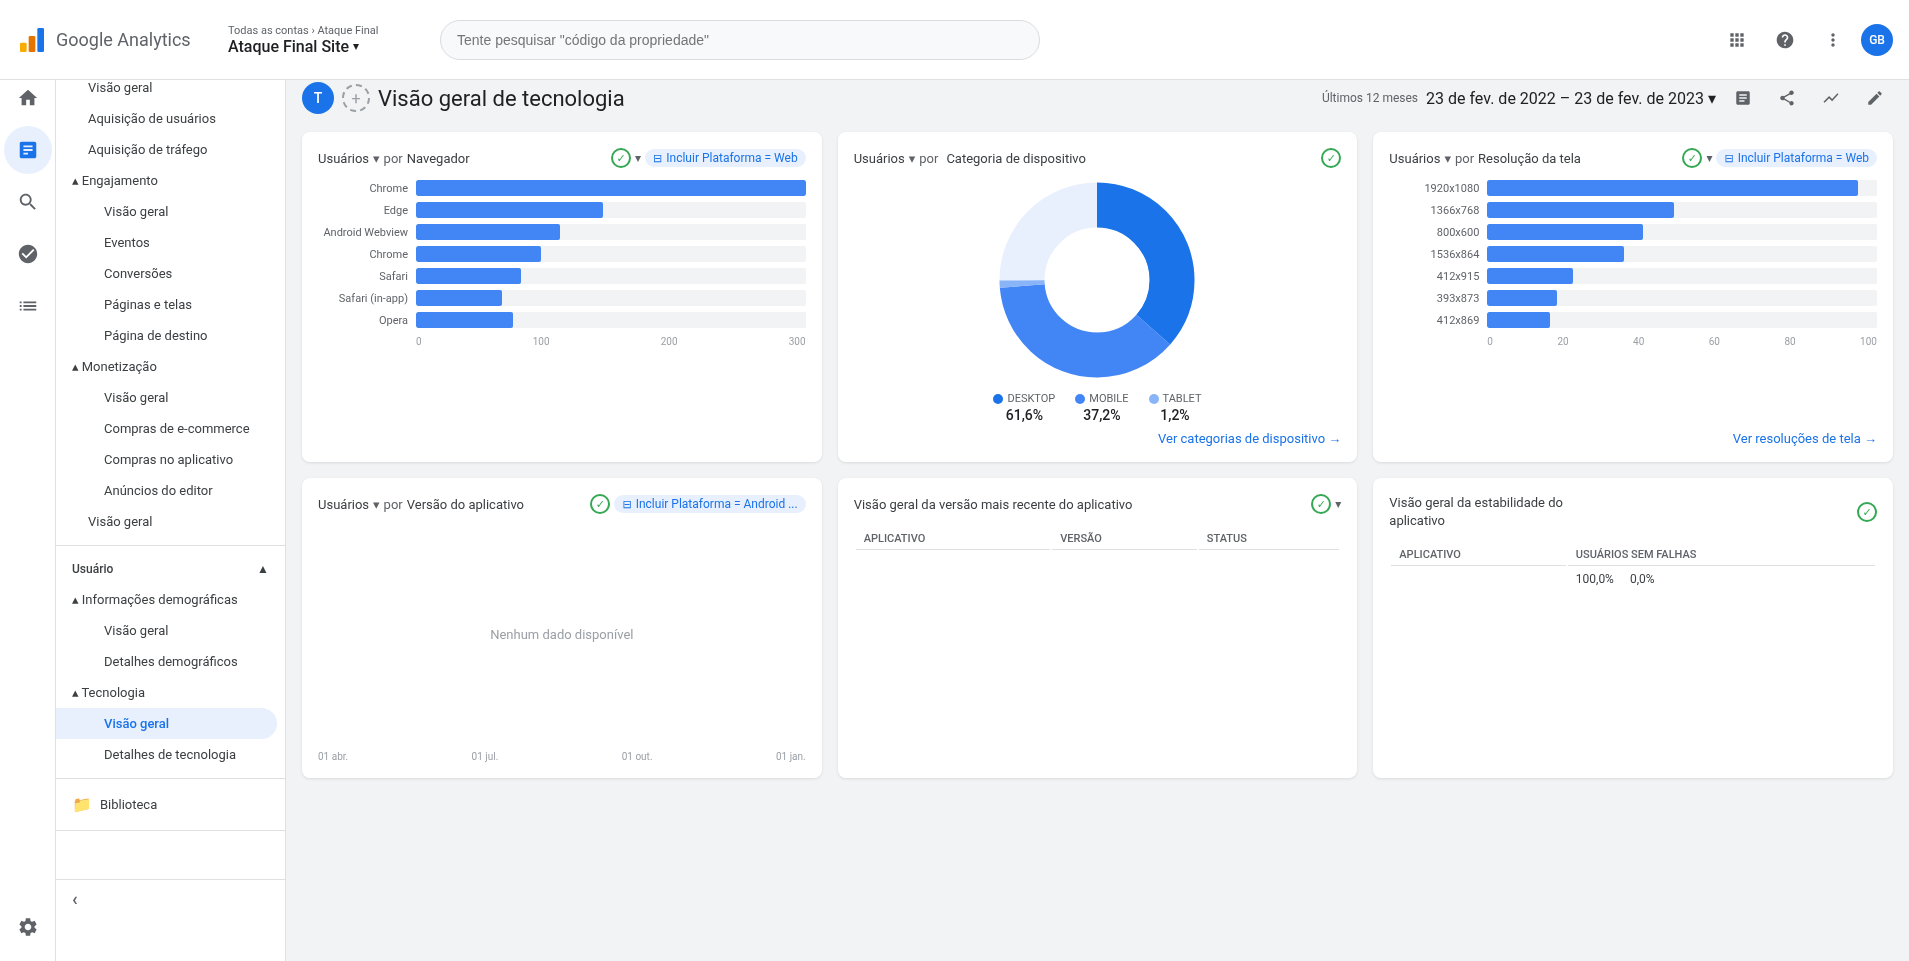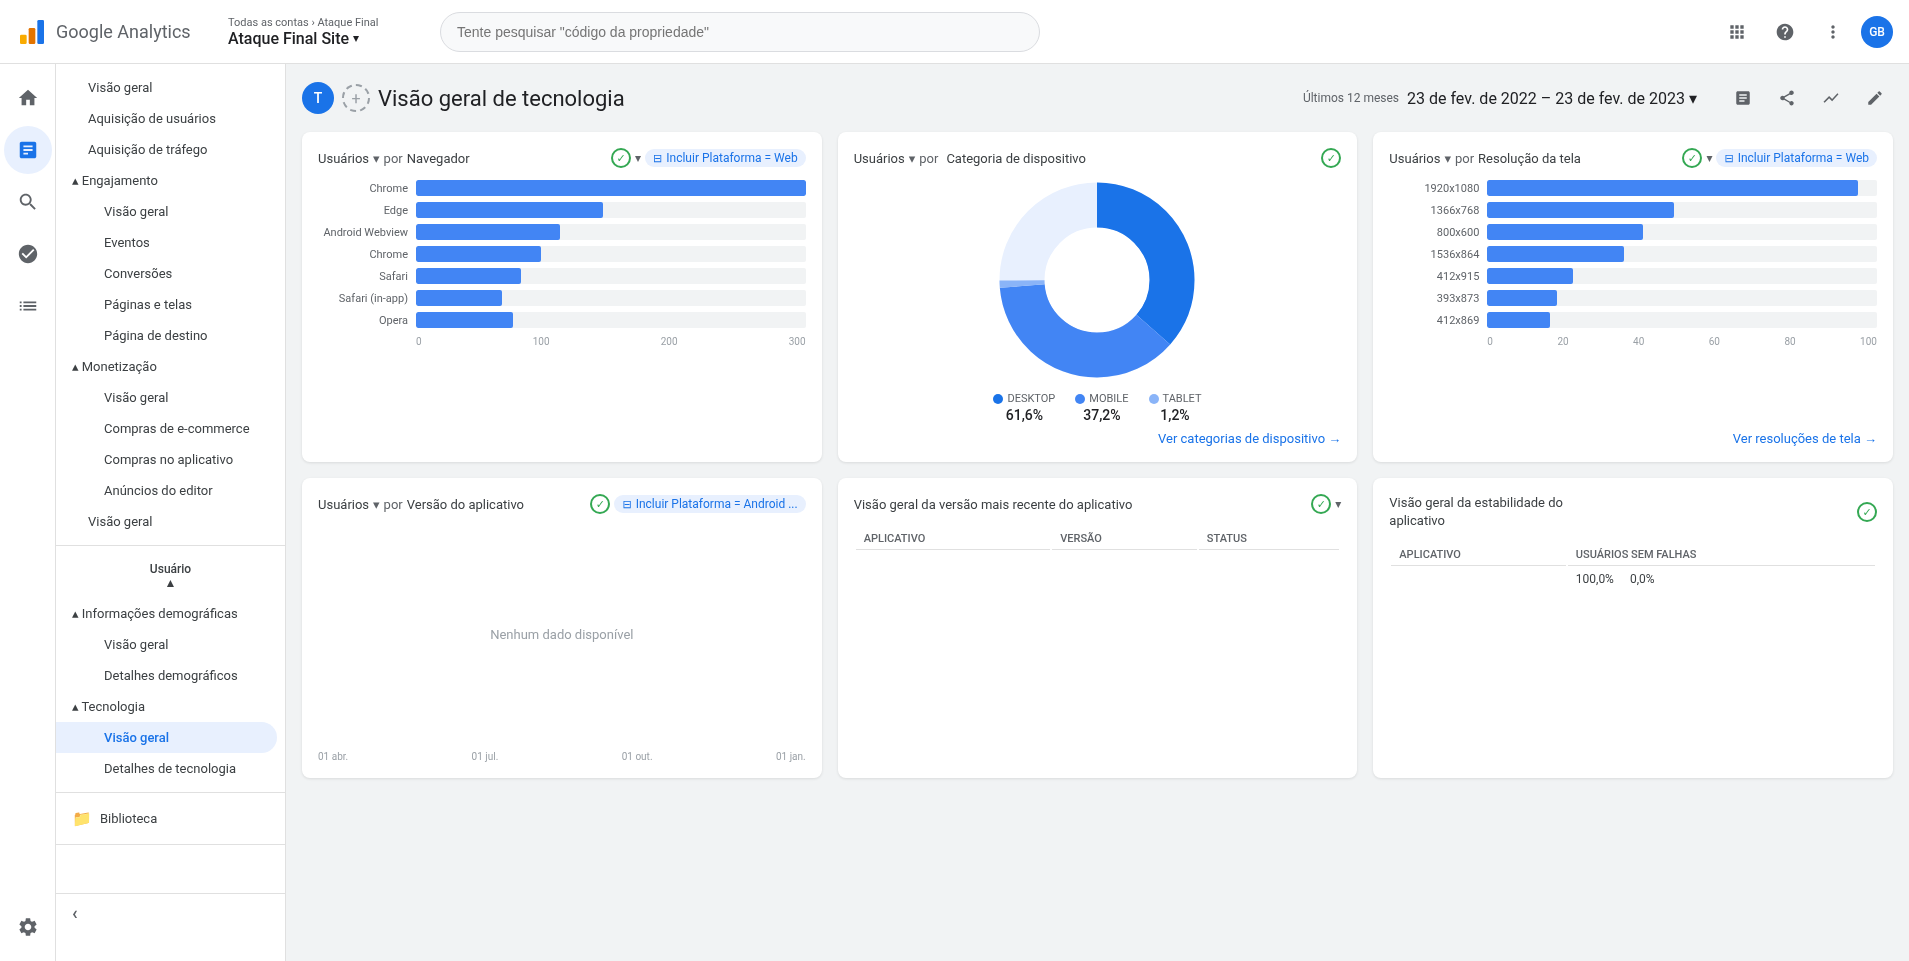--- a/index.html
+++ b/index.html
@@ -1,19 +1,19 @@
 <!DOCTYPE html>
 <html><head>
   <meta charset="utf-8">
   <style>
     * { box-sizing: border-box; margin: 0; padding: 0; }
     body { font-family: 'Google Sans', Roboto, Arial, sans-serif; font-size: 13px; color: #202124; background: #f1f3f4; overflow: hidden; height: 961px; width: 1909px; }
 
     
-    .topbar { display: flex; align-items: center; height: 64px; background: #fff; border-bottom: 1px solid #e0e0e0; padding: 0 16px; gap: 12px; position: fixed; top: 0; left: 0; right: 0; z-index: 100; }
+    .topbar { display: flex; align-items: center; height: 80px; background: #fff; border-bottom: 1px solid #e0e0e0; padding: 0 16px; gap: 12px; position: fixed; top: 0; left: 0; right: 0; z-index: 100; }
     .topbar-logo { display: flex; align-items: center; gap: 8px; min-width: 200px; }
     .logo-icon { width: 32px; height: 32px; }
     .logo-text { font-size: 18px; color: #5f6368; font-weight: 400; }
     .topbar-breadcrumb { display: flex; flex-direction: column; font-size: 11px; color: #5f6368; min-width: 200px; }
     .topbar-breadcrumb .account-path { font-size: 11px; color: #5f6368; display: flex; align-items: center; gap: 4px; }
     .topbar-breadcrumb .property-select { display: flex; align-items: center; gap: 4px; font-size: 16px; color: #202124; font-weight: 500; cursor: pointer; }
     .topbar-breadcrumb .property-select .chevron { font-size: 12px; }
     .topbar-search { flex: 1; max-width: 600px; }
     .topbar-search input { width: 100%; height: 40px; border: 1px solid #dadce0; border-radius: 24px; padding: 0 16px; font-size: 14px; color: #5f6368; background: #f8f9fa; outline: none; }
     .topbar-actions { display: flex; align-items: center; gap: 8px; margin-left: auto; }
@@ -37,21 +37,21 @@
 
     
     .main-content { position: fixed; top: 64px; left: 286px; right: 0; bottom: 0; overflow-y: auto; padding: 16px; background: #f1f3f4; }
 
     
     .page-header { display: flex; align-items: center; justify-content: space-between; margin-bottom: 16px; background: #f1f3f4; }
     .page-header-left { display: flex; align-items: center; gap: 8px; }
     .page-avatar { width: 32px; height: 32px; border-radius: 50%; background: #1a73e8; display: flex; align-items: center; justify-content: center; color: white; font-size: 14px; font-weight: 500; }
     .add-btn { width: 28px; height: 28px; border-radius: 50%; border: 2px dashed #9aa0a6; display: flex; align-items: center; justify-content: center; color: #9aa0a6; cursor: pointer; font-size: 16px; }
     .page-title { font-size: 22px; font-weight: 400; color: #202124; }
-    .page-header-right { display: flex; align-items: center; gap: 28px; font-size: 12px; color: #5f6368; }
+    .page-header-right { display: flex; align-items: center; gap: 9px; font-size: 12px; color: #5f6368; }
     .date-range { display: flex; align-items: center; gap: 8px; }
     .date-label { color: #5f6368; font-size: 12px; }
     .date-value { color: #202124; font-size: 16px; cursor: pointer; display: flex; align-items: center; gap: 4px; }
     .header-actions { display: flex; gap: 8px; }
     .header-action-btn { width: 36px; height: 36px; border-radius: 50%; display: flex; align-items: center; justify-content: center; cursor: pointer; color: #5f6368; border: none; background: transparent; }
 
     
     .cards-grid { display: grid; grid-template-columns: 1fr 1fr 1fr; gap: 16px; }
     .card { background: #fff; border-radius: 8px; padding: 16px; box-shadow: 0 1px 3px rgba(0,0,0,0.1); min-height: 300px; display: flex; flex-direction: column; }
     .card-header { display: flex; align-items: center; justify-content: space-between; margin-bottom: 12px; }
@@ -80,21 +80,21 @@
 
     
     .no-data { flex: 1; display: flex; align-items: center; justify-content: center; color: #9aa0a6; font-size: 13px; }
     .app-table { width: 100%; font-size: 12px; }
     .app-table th { font-size: 11px; color: #5f6368; font-weight: 500; text-align: left; padding: 4px 8px; border-bottom: 1px solid #e0e0e0; }
     .app-table td { padding: 4px 8px; color: #3c4043; }
     .x-axis-labels { display: flex; justify-content: space-between; font-size: 10px; color: #9aa0a6; }
 
     
     .user-section { padding: 8px 16px; }
-    .user-section-title { font-size: 12px; font-weight: 500; color: #3c4043; display: flex; align-items: center; justify-content: space-between; cursor: pointer; flex-direction: column; }
+    .user-section-title { font-size: 12px; font-weight: 500; color: #3c4043; display: flex; align-items: center; justify-content: space-between; cursor: pointer; }
     .bottom-bar { border-top: 1px solid #e0e0e0; padding: 8px 16px; display: flex; align-items: center; justify-content: space-between; cursor: pointer; color: #5f6368; font-size: 13px; }
 
     
     ::-webkit-scrollbar { width: 6px; }
     ::-webkit-scrollbar-track { background: transparent; }
     ::-webkit-scrollbar-thumb { background: #dadce0; border-radius: 3px; }
   </style>
 </head>
 <body>
 

